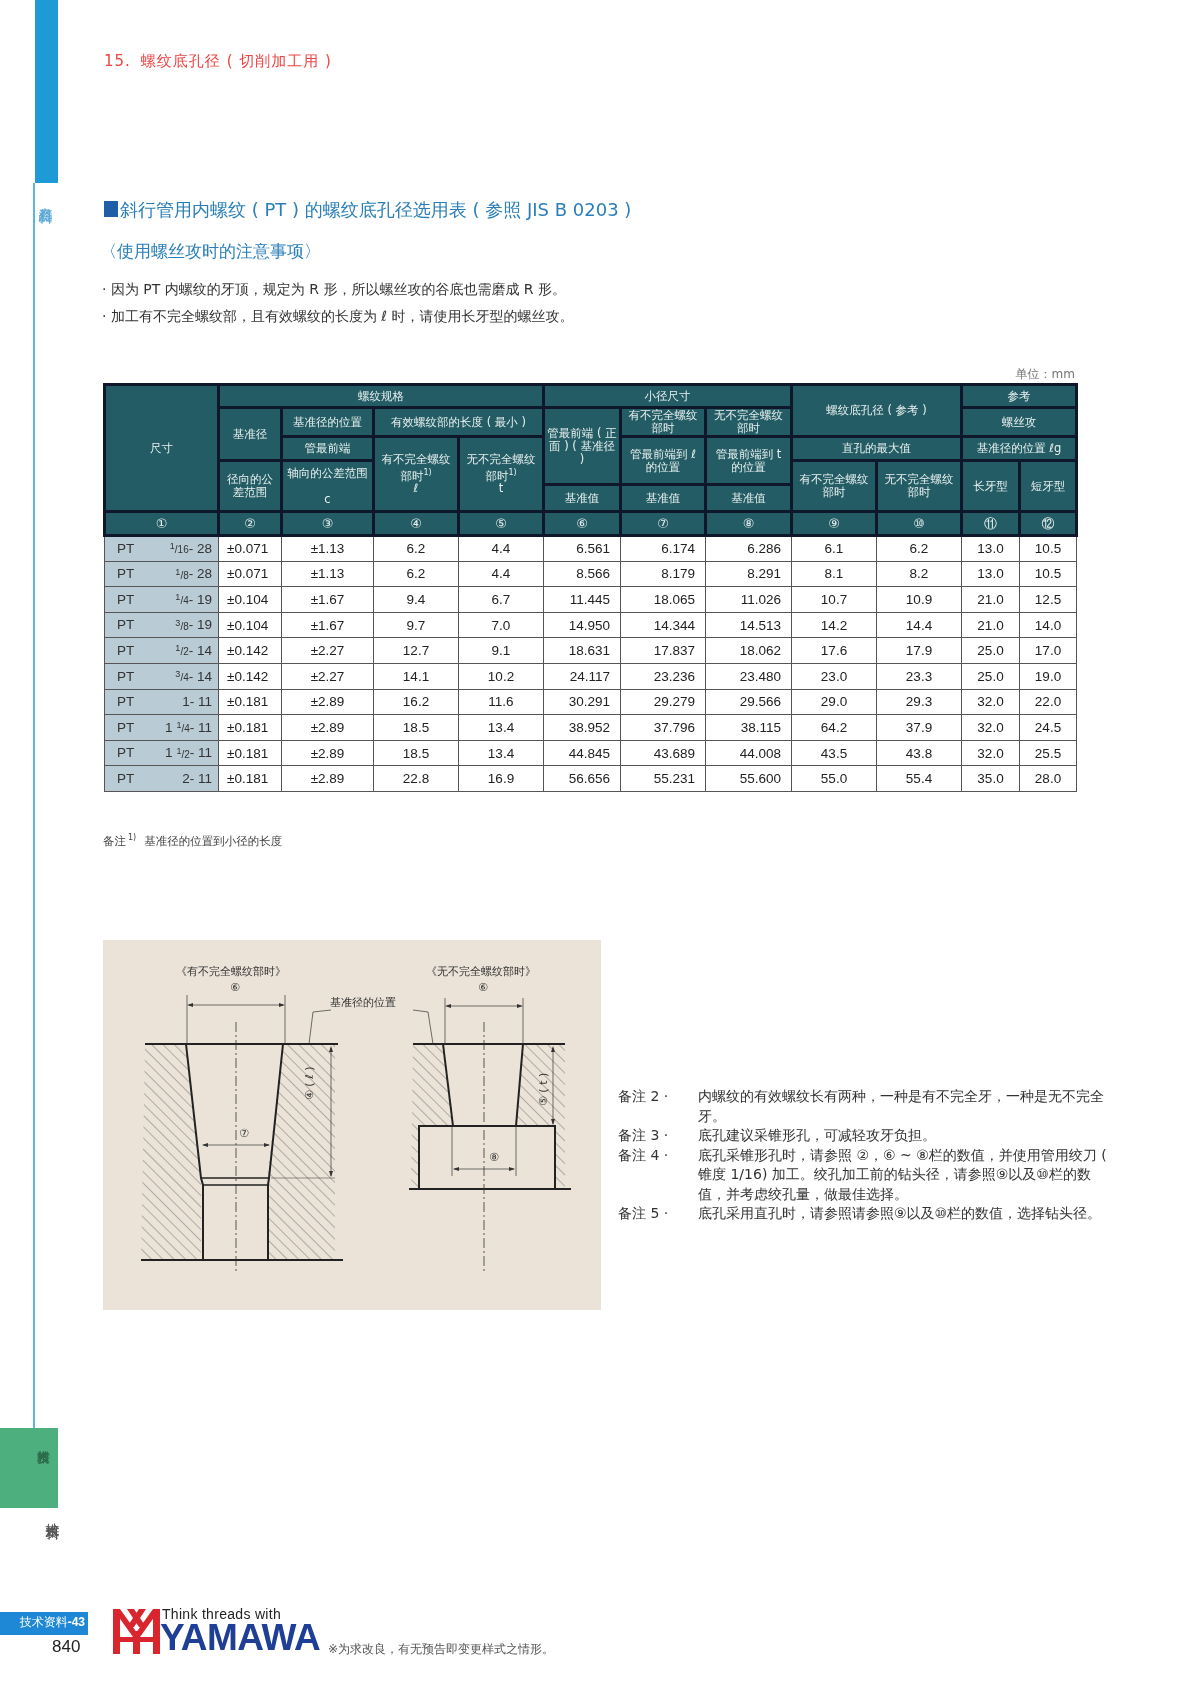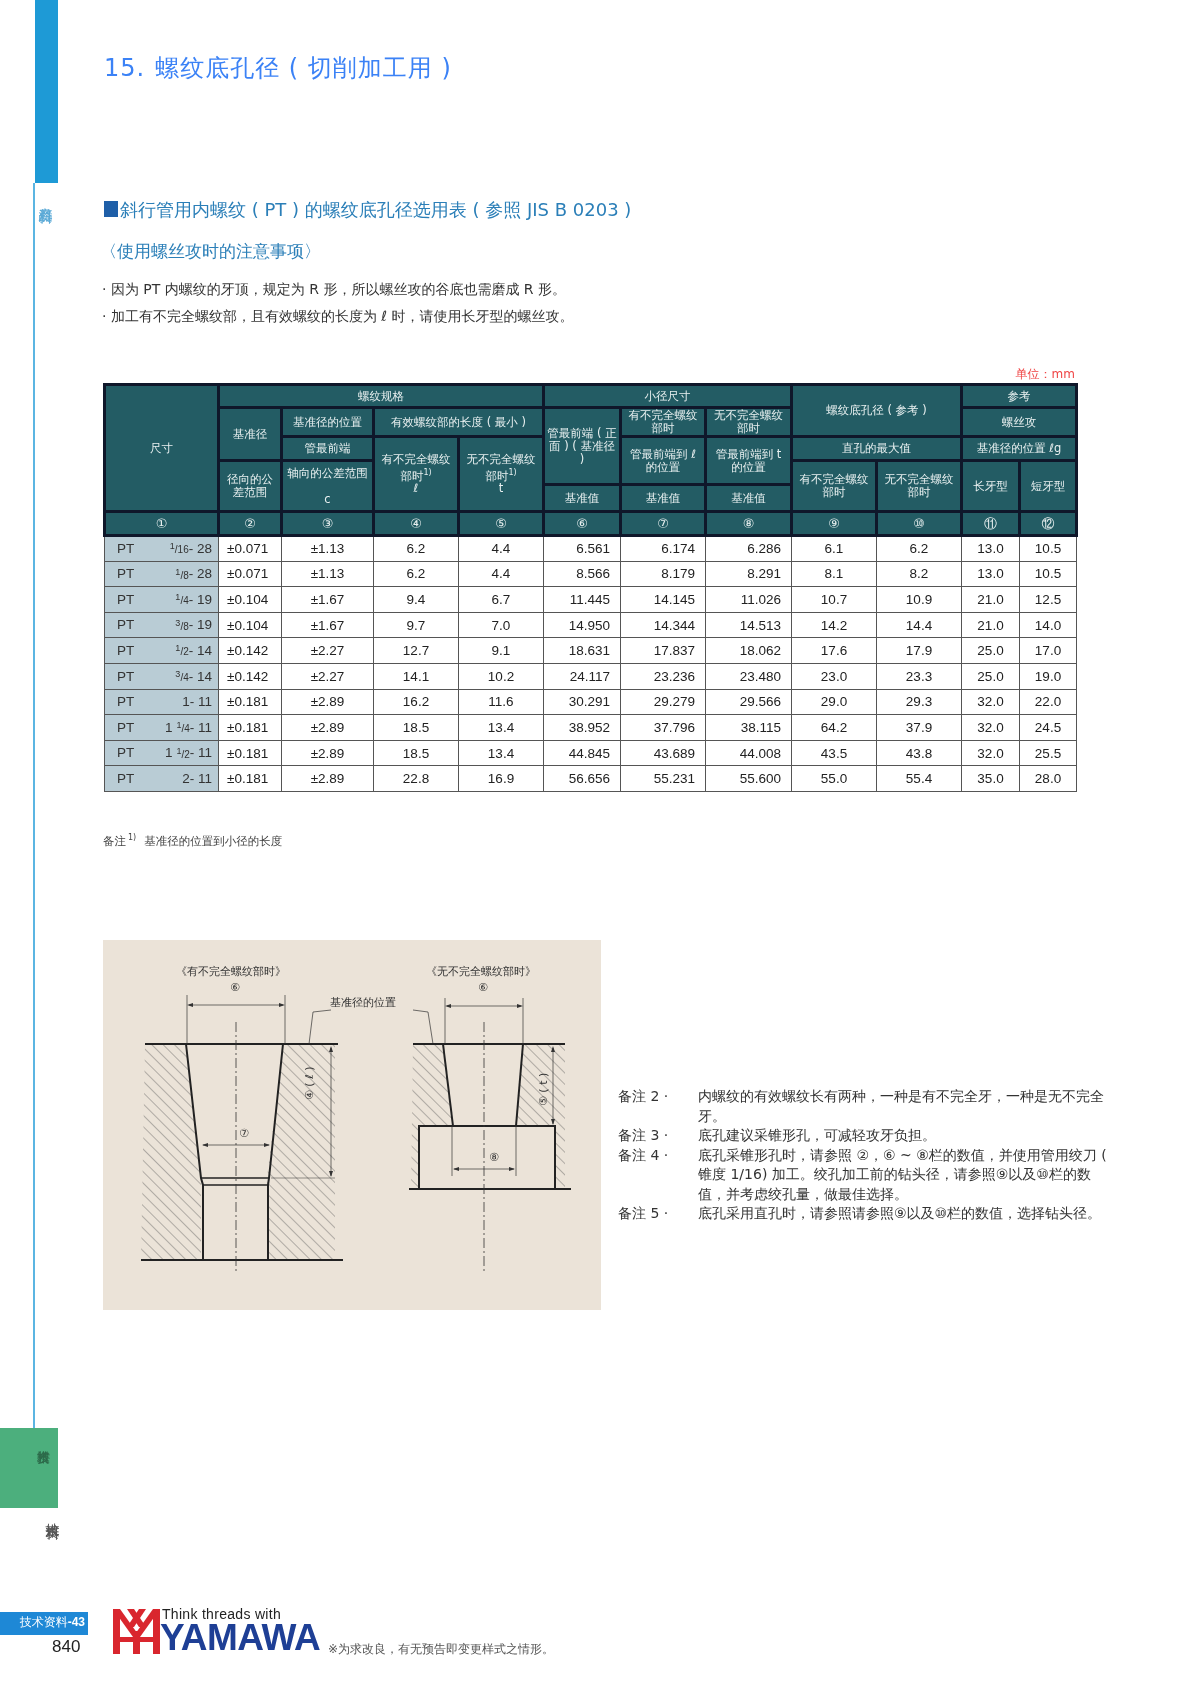--- a/index.html
+++ b/index.html
@@ -7,29 +7,29 @@
   body { position: relative; font-family: "DejaVu Sans", "Liberation Sans", sans-serif; color: #333; }
 
   
   .side-bar-top { position: absolute; left: 35px; top: 0; width: 23px; height: 183px; background: #1e9ad6; }
   .side-line { position: absolute; left: 33px; top: 183px; width: 2px; height: 1258px; background: #5bb5e2; }
   .side-label-product { position: absolute; left: 38px; top: 196px; width: 16px; font-size: 14px; line-height: 16px; color: #5aa9d6; writing-mode: vertical-rl; letter-spacing: 1px; }
   .green-tab { position: absolute; left: 0; top: 1428px; width: 58px; height: 80px; background: #4caf7d; }
   .green-tab-label { position: absolute; left: 34px; top: 1440px; font-size: 13px; color: #2d6a4a; writing-mode: vertical-rl; }
   .side-label-tech { position: absolute; left: 44px; top: 1512px; font-size: 14px; color: #555; writing-mode: vertical-rl; letter-spacing: 1px; }
 
-  .page-title { position: absolute; left: 104px; top: 52px; font-size: 24px; color: #3b82f6; letter-spacing: 1px; }
+  .page-title { position: absolute; left: 104px; top: 52px; font-size: 15px; color: #ef4444; letter-spacing: 1px; }
   .page-title .num { margin-right: 10px; }
 
   .section-title { position: absolute; left: 104px; top: 198px; font-size: 18px; color: #2b7fb8; }
   .section-title .sq { display: inline-block; width: 14px; height: 16px; background: #1f5fa8; vertical-align: -1px; margin-right: 2px; }
   .sub-title { position: absolute; left: 100px; top: 240px; font-size: 17px; color: #2b7fb8; }
   .note-line { position: absolute; left: 102px; font-size: 14px; color: #333; }
 
-  .unit { position: absolute; right: 125px; top: 366px; font-size: 12px; color: #ef4444; }
+  .unit { position: absolute; right: 125px; top: 366px; font-size: 12px; color: #737373; }
 
   
   .spec-table { position: absolute; left: 103px; top: 383px; border-collapse: collapse; table-layout: fixed; }
   .spec-table th { background: #235c64; color: #e8f0f0; font-weight: normal; font-size: 11.5px; line-height: 13px; border: 3px solid #0f172a; text-align: center; vertical-align: middle; padding: 0 2px; }
   .spec-table th sup { font-size: 8px; }
   .spec-table th.circ { font-size: 13px; }
   .spec-table td { border: 1px solid #555; height: 25.6px; font-size: 13.5px; color: #222; font-family: "Liberation Sans", sans-serif; padding: 0 6px; }
   .spec-table td.size { background: #b9ccd5; color: #333; padding: 0 6px; }
   .spec-table td.size .pt { float: left; margin-left: 6px; }
   .spec-table td.size .spec { float: right; }
@@ -192,21 +192,21 @@
       <tr>
         <td class="size">
           <span class="pt">PT</span>
           <span class="spec"><span class="frac"><sup>1</sup>/<span>4</span></span>- <span>19</span></span>
         </td>
         <td class="l">±0.104</td>
         <td class="c">±1.67</td>
         <td class="c">9.4</td>
         <td class="c">6.7</td>
         <td class="r">11.445</td>
-        <td class="r">14.145</td>
+        <td class="r">18.065</td>
         <td class="r">11.026</td>
         <td class="c">10.7</td>
         <td class="c">10.9</td>
         <td class="c">21.0</td>
         <td class="c">12.5</td>
       </tr>
       <tr>
         <td class="size">
           <span class="pt">PT</span>
           <span class="spec"><span class="frac"><sup>3</sup>/<span>8</span></span>- <span>19</span></span>

